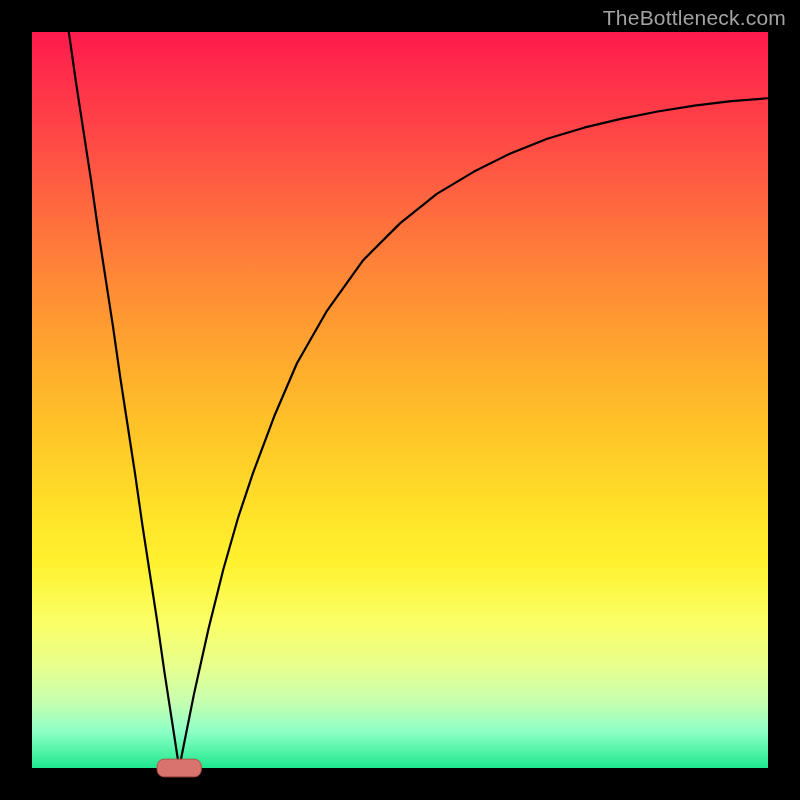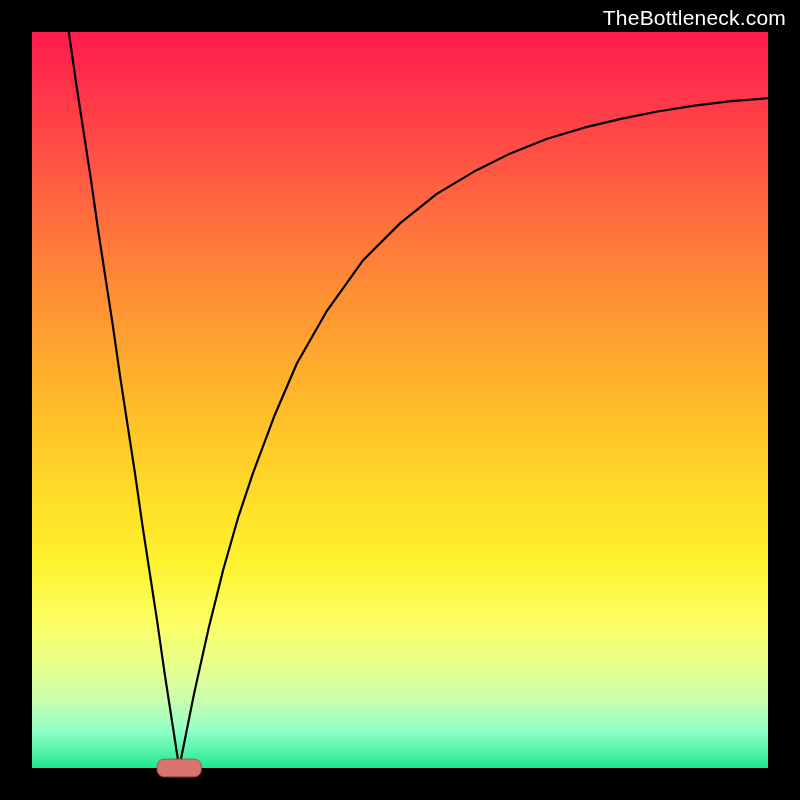--- a/index.html
+++ b/index.html
@@ -39,21 +39,21 @@
       #c7ffb0 91%,
       #8effc7 95%,
       #4cf2a4 98%,
       #1ee690 100%
     );
   }
   .watermark {
     position: absolute;
     top: 6px;
     right: 14px;
-    color: #ffffff;
+    color: #a3a3a3;
     font-size: 21px;
     font-weight: 400;
     letter-spacing: 0.2px;
     user-select: none;
   }
   svg.curves {
     position: absolute;
     left: 0;
     top: 0;
     width: 736px;

